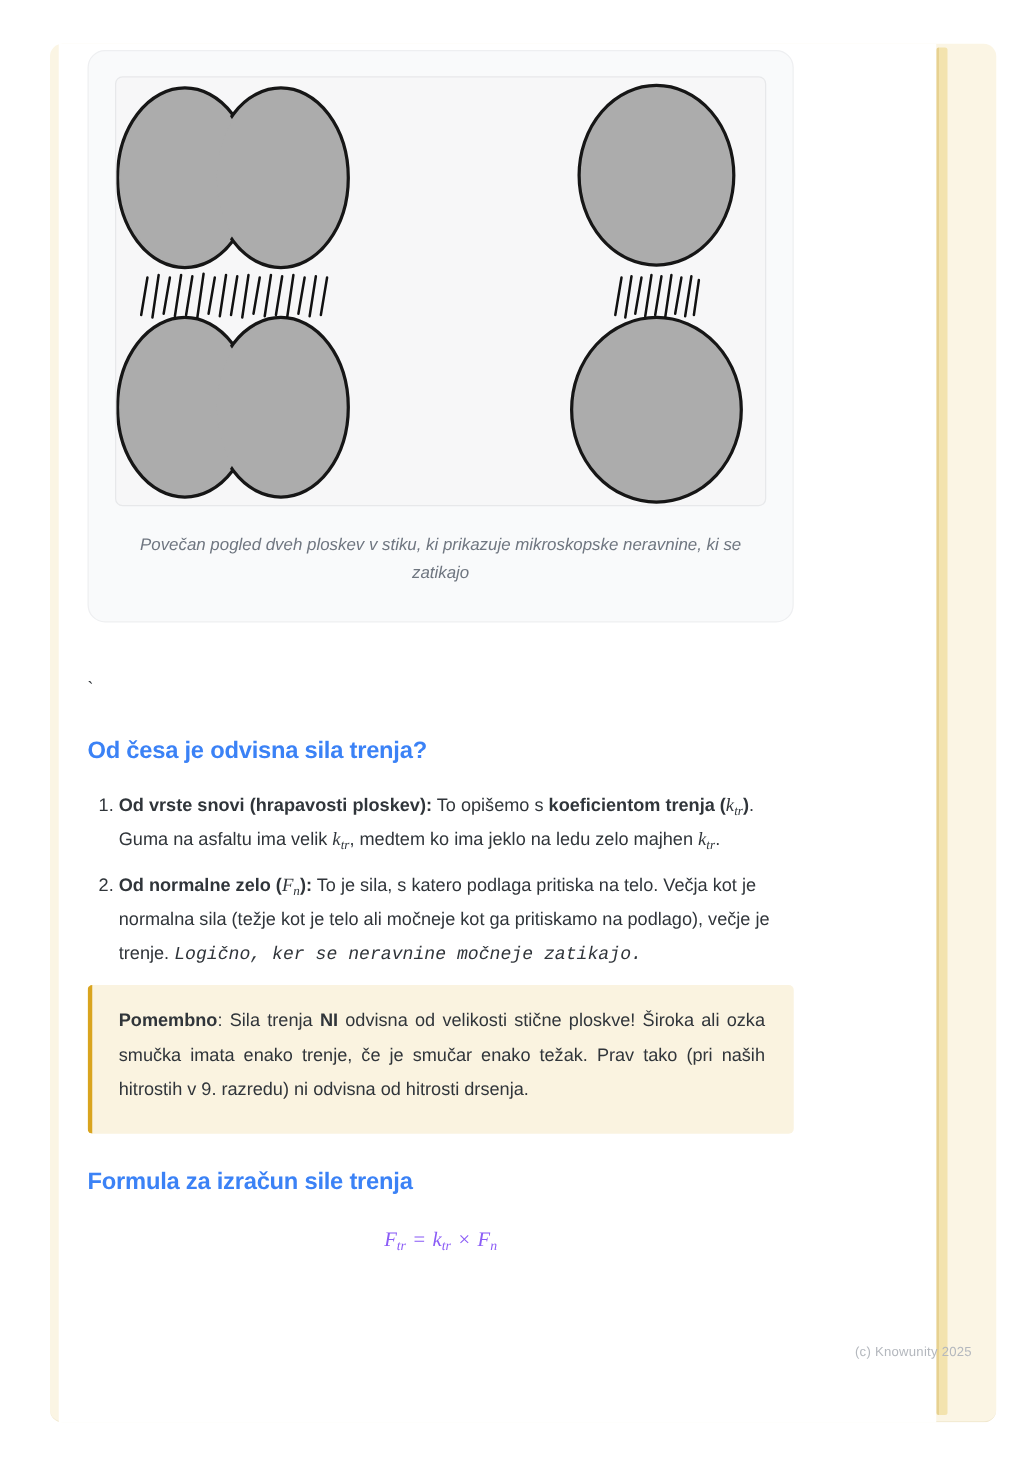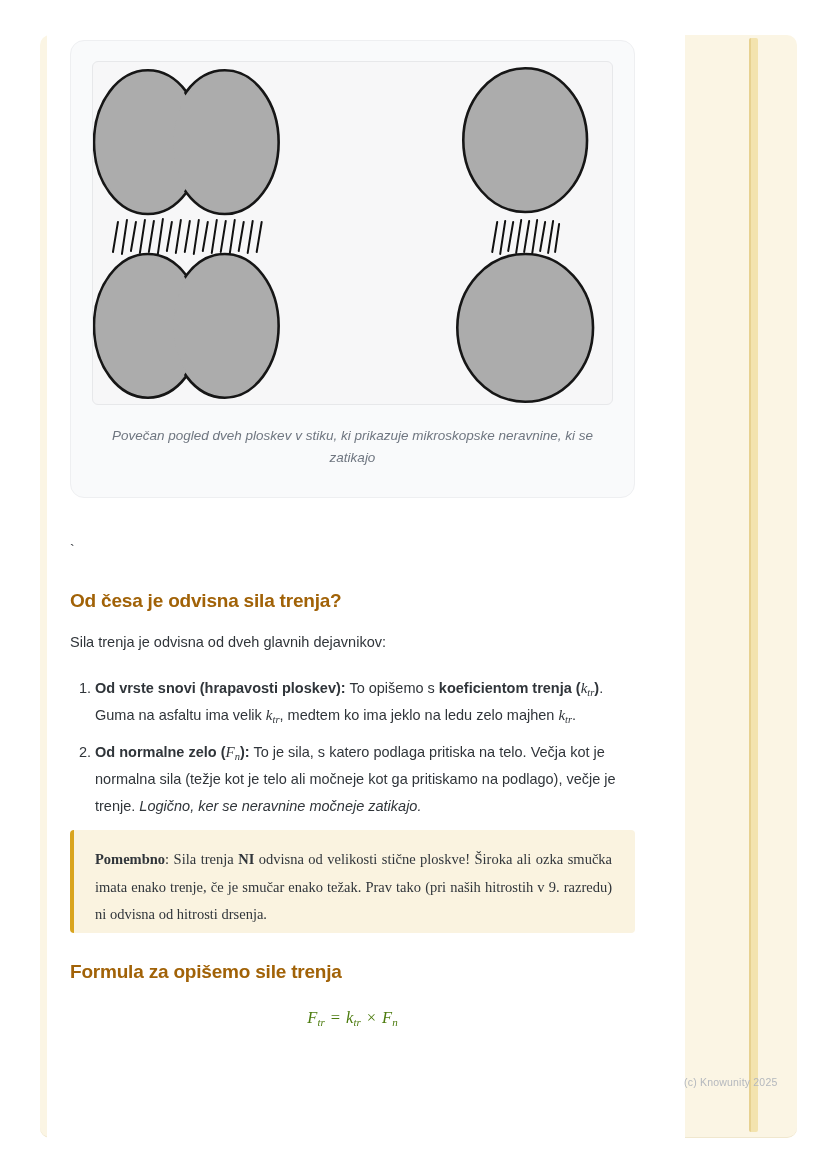--- a/index.html
+++ b/index.html
@@ -16,21 +16,21 @@
     border-bottom:1px solid #f0e7ce;
   }
   
   .gold-bar {
     position:absolute; left:749px; top:38px; width:9px; height:1094px;
     background:linear-gradient(to right, #e7d190 0px, #e7d190 2px, #f3e3ae 2px);
     border-radius:2px;
   }
   
   .page {
-    position:absolute; left:47px; top:35px; width:638px; height:1103px;
+    position:absolute; left:47px; top:35px; width:702px; height:1103px;
     background:#ffffff;
   }
   .content { position:absolute; left:23px; top:0; width:565px; }
 
   
   .figure-card {
     margin-top:5px; background:#f9fafb; border:1px solid #eeeff1;
     border-radius:14px; padding:20px 21px 28px 21px;
   }
   .figure-image {
@@ -40,44 +40,44 @@
   .figure-image svg { display:block; width:100%; height:100%; }
   figcaption {
     margin:20px auto 0 auto; max-width:505px; text-align:center;
     font-style:italic; font-size:13.5px; line-height:22px; color:#6f7680;
   }
 
   .stray { margin-top:40px; font-size:14px; line-height:24px; color:#30353a; }
 
   h2 {
     margin-top:27px; font-size:19px; line-height:24px; font-weight:bold;
-    letter-spacing:-0.2px; color:#a16207;
+    letter-spacing:-0.2px; color:#3b82f6;
   }
   .para { margin-top:16px; font-size:14.5px; line-height:27px; }
 
   ol.factors { margin-top:19px; padding-left:25px; }
   ol.factors li { font-size:14.5px; line-height:27px; }
   ol.factors li + li { margin-top:10px; }
 
   strong { font-weight:bold; }
-  .it { font-style:italic; }
+  .it { font-style:italic;font-family:Liberation Mono, monospace; }
 
   .mvar { font-family:"Liberation Serif", serif; font-style:italic; white-space:nowrap; }
   .mvar .mi { font-size:15px; }
   .mvar sub { font-size:10.5px; font-style:italic; vertical-align:-3px; line-height:0; }
 
   .callout {
     margin-top:10px; background:#faf3e0; border-left:4px solid #d9a41e;
-    border-radius:4px; padding:16px 23px 4px 21px;font-family:Liberation Serif, serif;
+    border-radius:4px; padding:16px 23px 20px 21px;
   }
   .callout p { font-size:14.5px; line-height:27.5px; text-align:justify; }
 
   .formula {
     margin-top:24px; text-align:center;
-    font-family:"Liberation Serif", serif; font-size:16.5px; color:#4d7c0f;
+    font-family:"Liberation Serif", serif; font-size:16.5px; color:#8b5cf6;
   }
   .formula .mvar .mi { font-size:16.5px; }
   .formula .mvar sub { font-size:11px; }
   .formula .op { font-style:normal; margin:0 6px; }
 
   .copyright {
     position:absolute; left:684px; top:1076px; z-index:5;
     font-size:10.5px; color:#b4b8be; letter-spacing:0.2px;
   }
 </style>
@@ -148,32 +148,31 @@
             </g>
           </svg>
         </div>
         <figcaption>Povečan pogled dveh ploskev v stiku, ki prikazuje mikroskopske neravnine, ki se zatikajo</figcaption>
       </figure>
 
       <p class="stray">`</p>
 
       <h2>Od česa je odvisna sila trenja?</h2>
 
-      <p class="para">Sila trenja je odvisna od dveh glavnih dejavnikov:</p>
 
       <ol class="factors">
         <li><strong>Od vrste snovi (hrapavosti ploskev):</strong><span> To opišemo s </span><strong>koeficientom trenja (</strong><span class="mvar"><span class="mi">k</span><sub>tr</sub></span><strong>)</strong><span>. Guma na asfaltu ima velik </span><span class="mvar"><span class="mi">k</span><sub>tr</sub></span><span>, medtem ko ima jeklo na ledu zelo majhen </span><span class="mvar"><span class="mi">k</span><sub>tr</sub></span><span>.</span></li>
         <li><strong>Od normalne zelo (</strong><span class="mvar"><span class="mi">F</span><sub>n</sub></span><strong>):</strong><span> To je sila, s katero podlaga pritiska na telo. Večja kot je normalna sila (težje kot je telo ali močneje kot ga pritiskamo na podlago), večje je trenje. </span><span class="it">Logično, ker se neravnine močneje zatikajo.</span></li>
       </ol>
 
       <div class="callout">
         <p><strong>Pomembno</strong><span>: Sila trenja </span><strong>NI</strong><span> odvisna od velikosti stične ploskve! Široka ali ozka smučka imata enako trenje, če je smučar enako težak. Prav tako (pri naših hitrostih v 9. razredu) ni odvisna od hitrosti drsenja.</span></p>
       </div>
 
-      <h2>Formula za opišemo sile trenja</h2>
+      <h2>Formula za izračun sile trenja</h2>
 
 
       <div class="formula"><span class="mvar"><span class="mi">F</span><sub>tr</sub></span><span class="op">=</span><span class="mvar"><span class="mi">k</span><sub>tr</sub></span><span class="op">×</span><span class="mvar"><span class="mi">F</span><sub>n</sub></span></div>
 
     </div>
   </div>
 
   <div class="copyright">(c) Knowunity 2025</div>
 </div>
 

